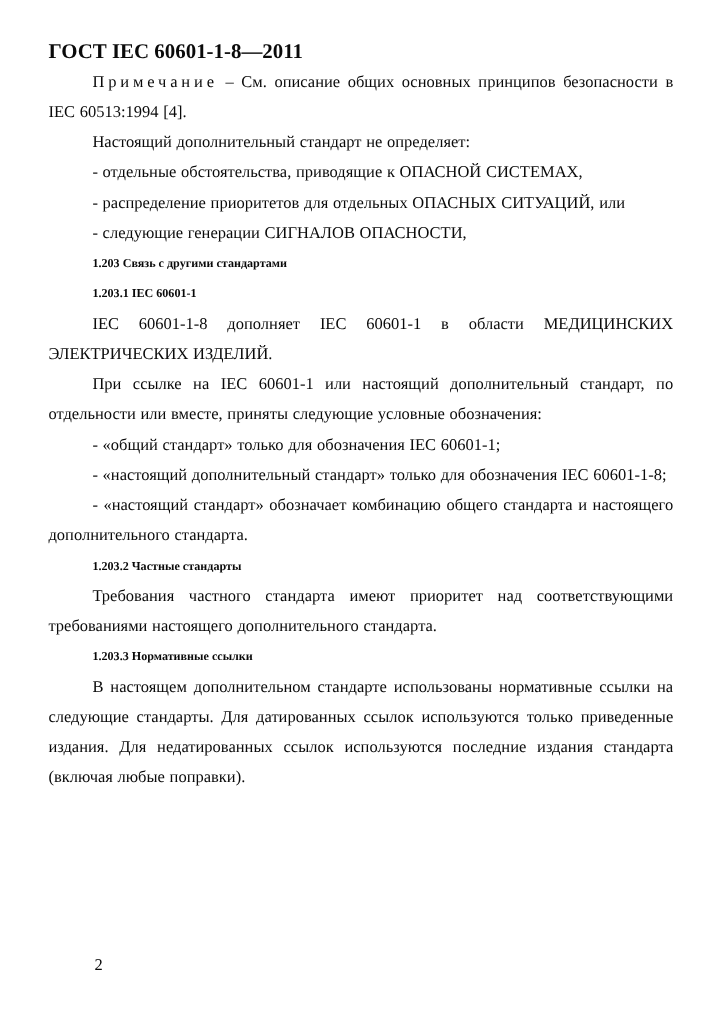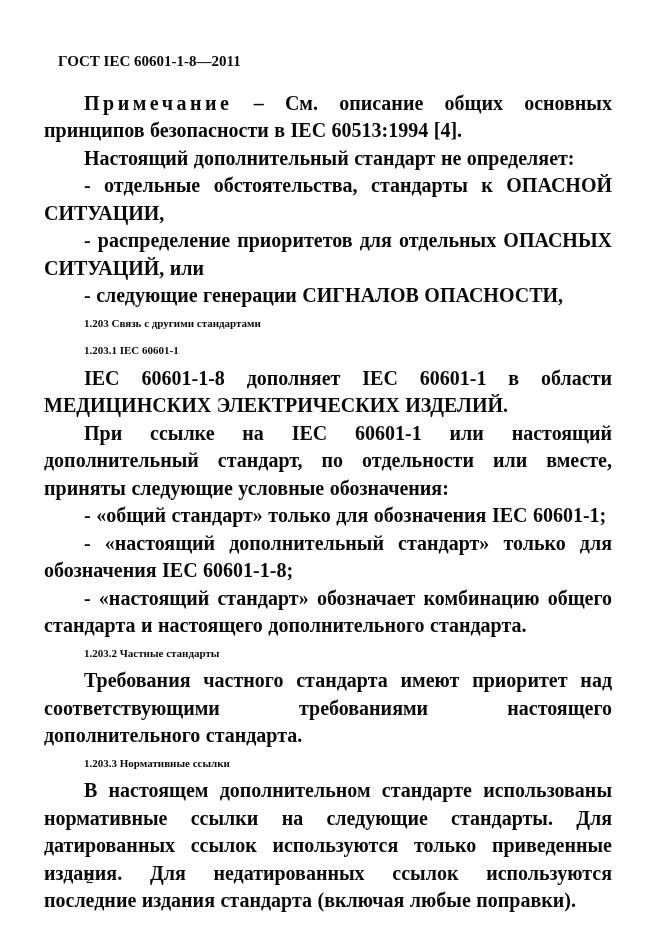--- a/index.html
+++ b/index.html
@@ -17,34 +17,33 @@
     overflow: hidden;
     box-sizing: border-box;
   }
   .content {
     position: absolute;
     left: 44px;
     top: 34px;
     width: 568px;
   }
   .doc-header {
-    font-size: 15px;
+    font-size: 19px;
     line-height: 27.5px;
     font-weight: bold;
     text-align: left;
-    margin: 14px;
+    margin: 0;
   }
   p.body, p.note {
     margin: 0;
-    font-size: 20px;
+    font-size: 15px;
     line-height: 27.5px;
     text-align: justify;
     text-indent: 40px;
     word-spacing: 0.5px;
-    font-weight: bold;
   }
   p.heading {
     margin: 0;
     font-size: 11px;
     line-height: 27.5px;
     font-weight: bold;
     text-align: left;
     text-indent: 40px;
   }
   .note-label {
@@ -62,21 +61,21 @@
 <body>
 
 <div class="page">
   <div class="content">
 
     <p class="doc-header">ГОСТ IEC 60601-1-8—2011</p>
 
     <p class="note"><span class="note-label">Примечание</span> <span>– См. описание общих основных принципов безопасности в IEC 60513:1994 [4].</span></p>
 
     <p class="body">Настоящий дополнительный стандарт не определяет:</p>
-    <p class="body">- отдельные обстоятельства, стандарты к ОПАСНОЙ СИТУАЦИИ,</p>
+    <p class="body">- отдельные обстоятельства, приводящие к ОПАСНОЙ СИСТЕМАХ,</p>
     <p class="body">- распределение приоритетов для отдельных ОПАСНЫХ СИТУАЦИЙ, или</p>
     <p class="body">- следующие генерации СИГНАЛОВ ОПАСНОСТИ,</p>
     <p class="heading">1.203 Связь с другими стандартами</p>
     <p class="heading">1.203.1 IEC 60601-1</p>
     <p class="body">IEC 60601-1-8 дополняет IEC 60601-1 в области МЕДИЦИНСКИХ ЭЛЕКТРИЧЕСКИХ ИЗДЕЛИЙ.</p>
     <p class="body">При ссылке на IEC 60601-1 или настоящий дополнительный стандарт, по отдельности или вместе, приняты следующие условные обозначения:</p>
     <p class="body">- «общий стандарт» только для обозначения IEC 60601-1;</p>
     <p class="body">- «настоящий дополнительный стандарт» только для обозначения IEC 60601-1-8;</p>
     <p class="body">- «настоящий стандарт» обозначает комбинацию общего стандарта и настоящего дополнительного стандарта.</p>
     <p class="heading">1.203.2 Частные стандарты</p>

